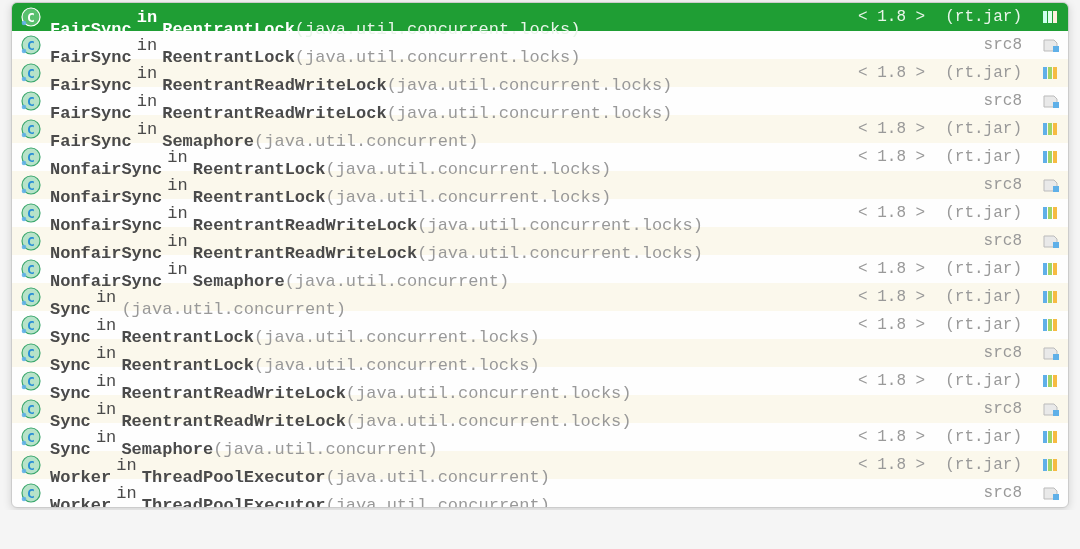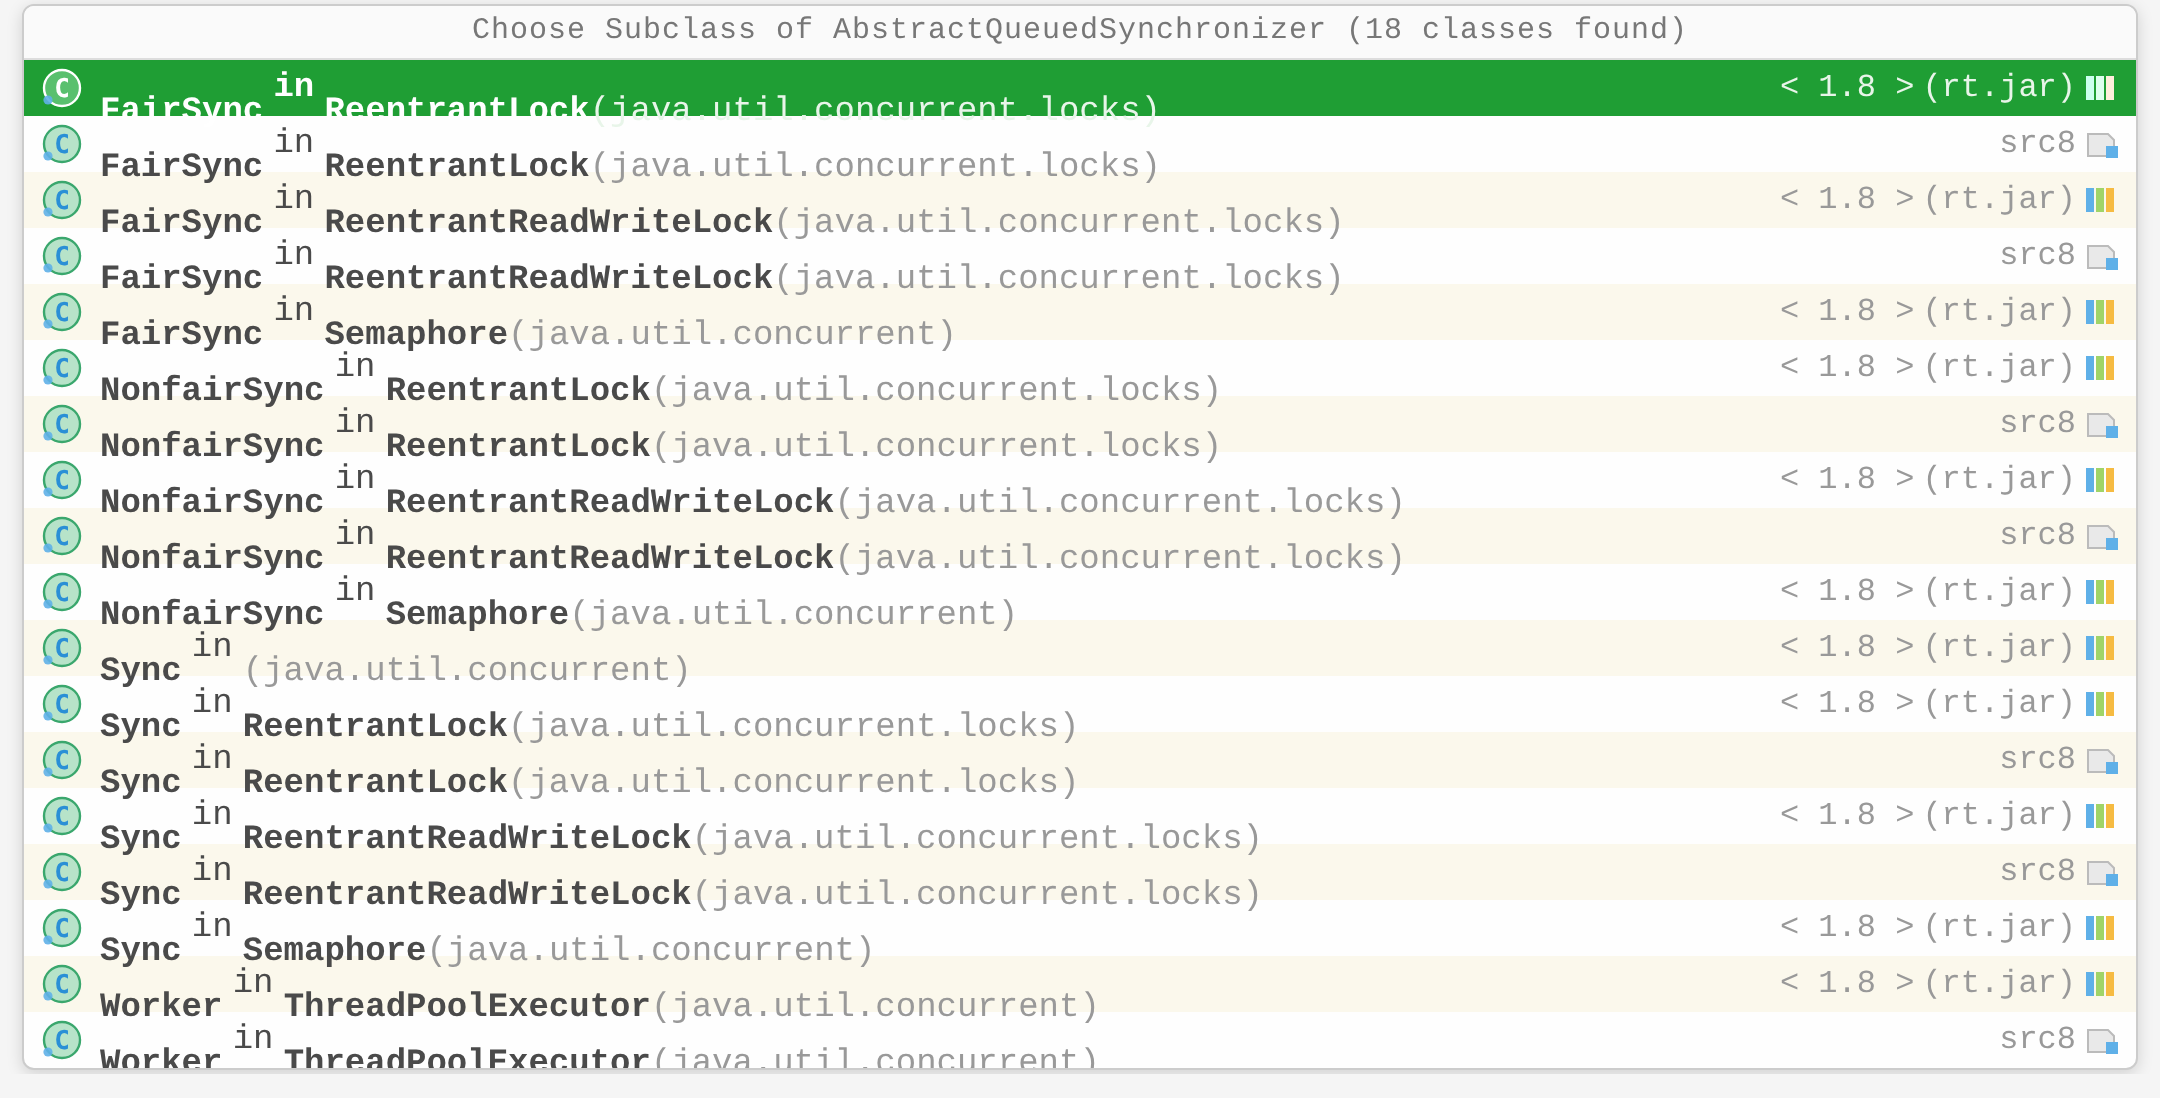--- a/index.html
+++ b/index.html
@@ -10,30 +10,29 @@
   .row.selected{background:#1f9e34;color:#fff}
   .row.stripe{background:#fbf8ec}
   .ico{width:22px;height:22px;margin-right:8px;flex-shrink:0}
   .left{flex:1;overflow:hidden;display:flex;align-items:flex-end}
   .nm{font-weight:700;color:#4a4a4a}
   .row.selected .nm{color:#fff}
   .in{color:#4a4a4a;margin:12px .5ch}
   .row.selected .in{color:#fff}
   .pkg{color:#999}
   .row.selected .pkg{color:#e8f5e9}
-  .right{display:flex;align-items:center;gap:4px;color:#999;font-size:16px}
+  .right{display:flex;align-items:center;gap:20px;color:#999;font-size:16px}
   .row.selected .right{color:#e8f5e9}
   .endico{width:18px;height:18px;flex-shrink:0}
   .row.selected .nm,.row.selected .in{font-weight:700}
 </style>
 </head>
 <body>
 
 <div class="popup">
-  <div class="header">Choose Subclass of AbstractQueuedSynchronizer (18 classes found)</div>
   <div class="list" id="list">
       <div class="row selected">
         <span class="ico"><svg viewBox="0 0 22 22" width="22" height="22">
     <circle cx="11" cy="11" r="9" fill="#59c06e" stroke="#fff" stroke-width="1.2"></circle>
     <text x="11" y="15.5" font-family="Menlo,Consolas,monospace" font-size="13" font-weight="700" fill="#fff" text-anchor="middle">C</text>
     <circle cx="4" cy="17" r="2.3" fill="#5fb0e8" opacity=".9"></circle>
   </svg></span>
         <span class="left">
           <span class="nm">FairSync</span> 
           <span class="in">in</span> 

